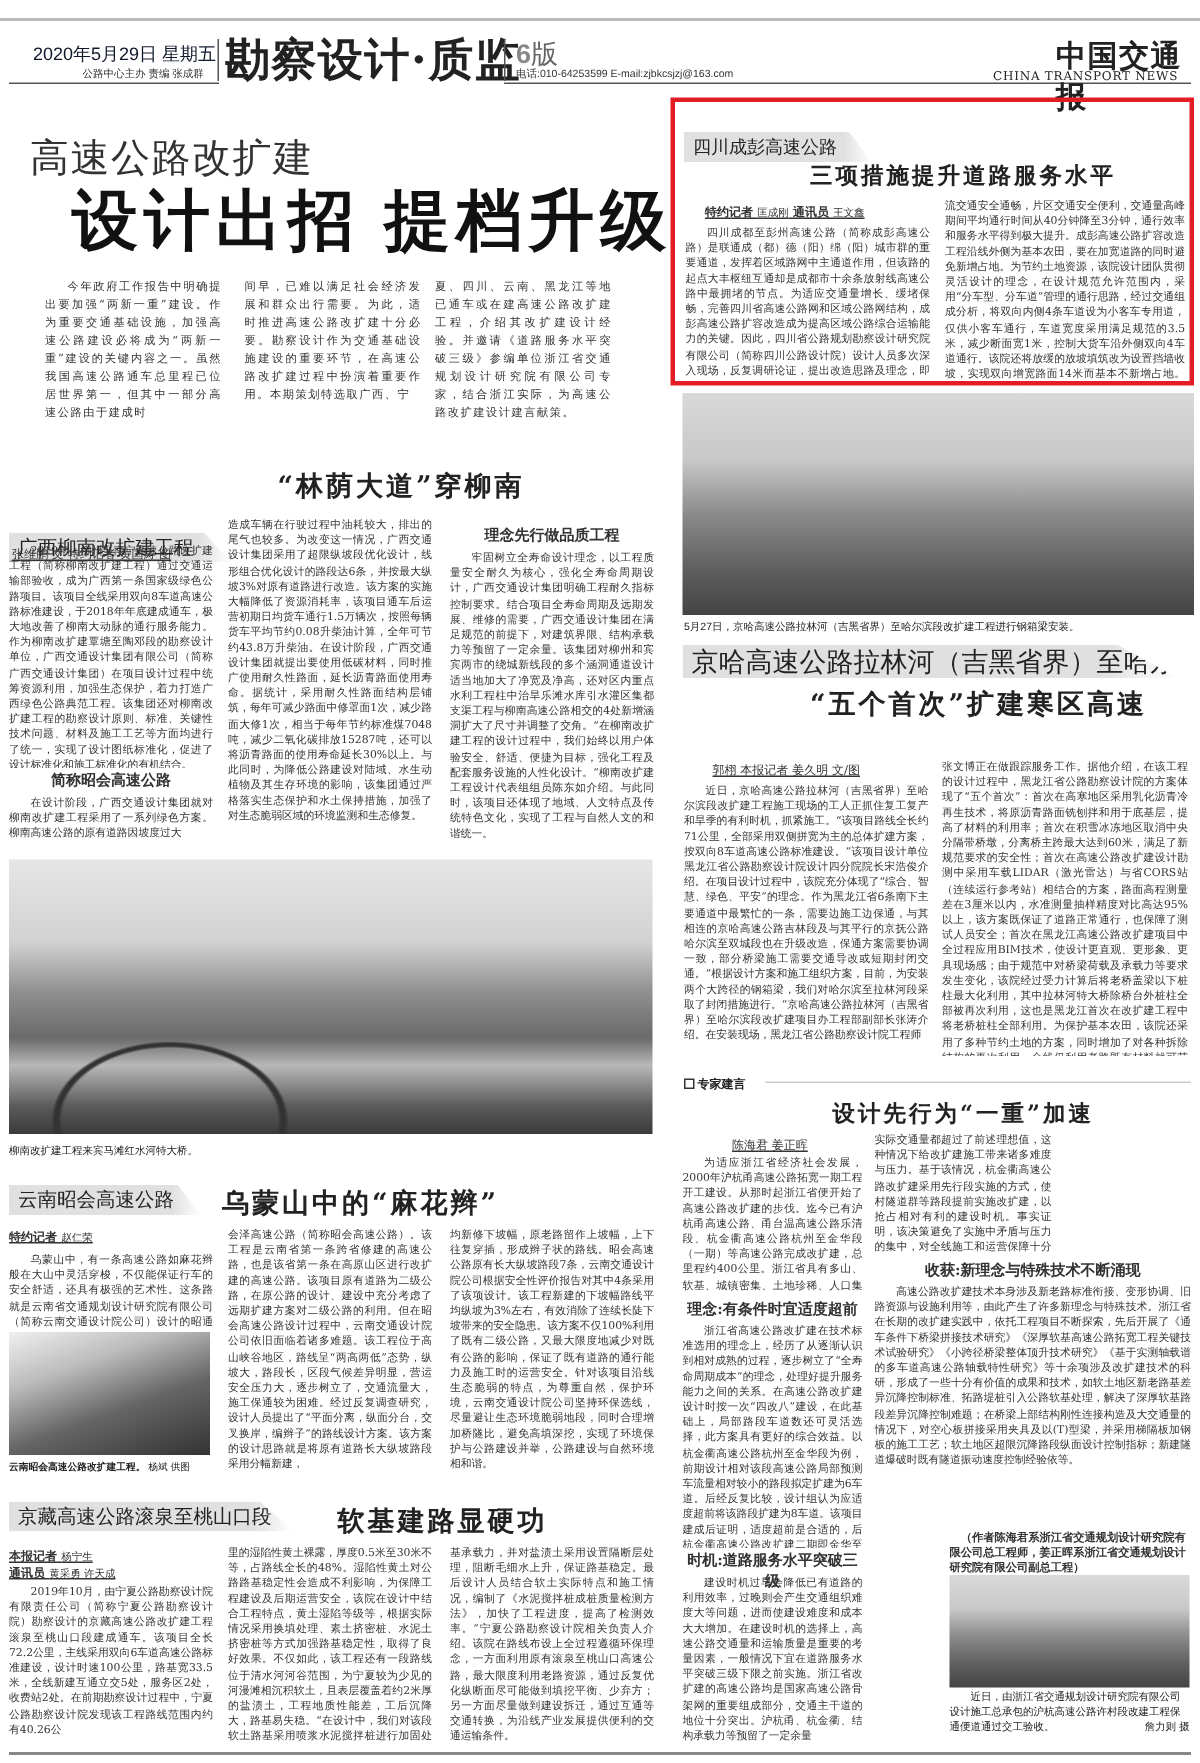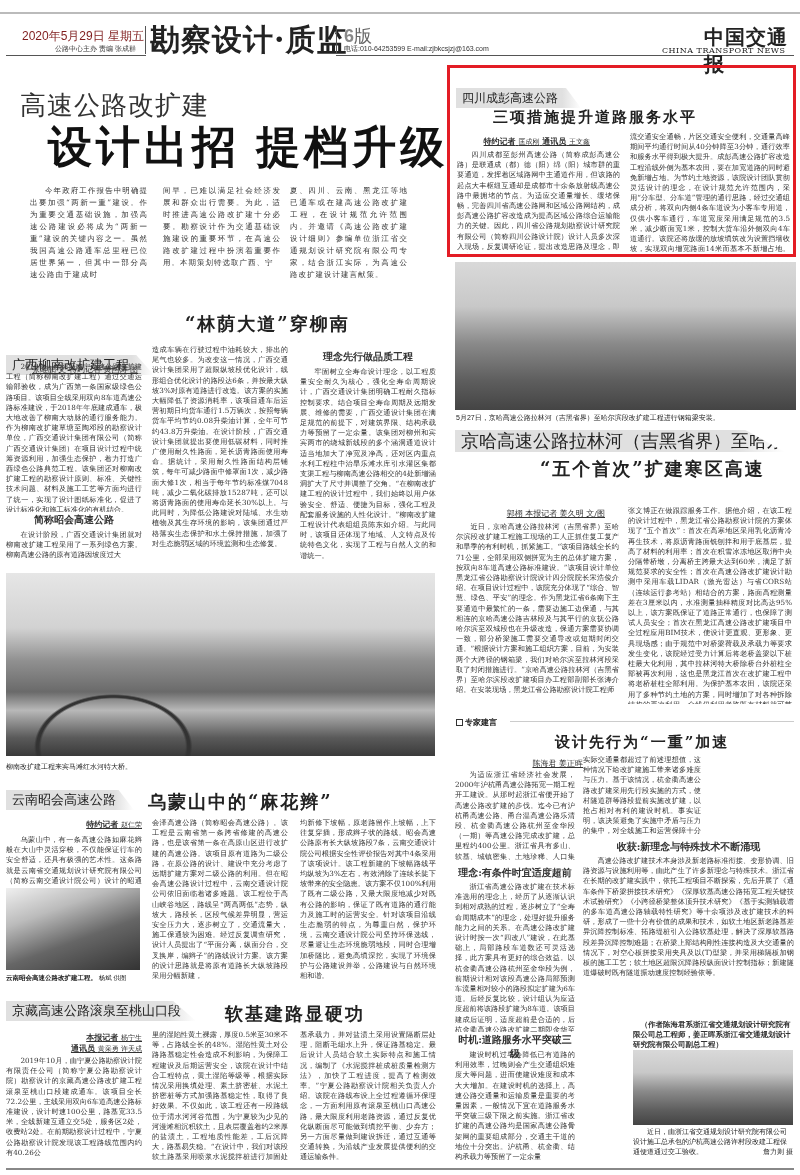--- a/index.html
+++ b/index.html
@@ -1,40 +1,40 @@
 <!DOCTYPE html>
 <html><head>
 <meta charset="utf-8">
 <style>
   * { box-sizing: border-box; margin: 0; padding: 0; }
   html, body { width: 800px; height: 1175px; background: #fff; overflow: hidden; }
   body { font-family: "DejaVu Serif", "Liberation Serif", serif; color: #222; position: relative; }
   .abs { position: absolute; }
   .topline { left: 0; top: 12px; width: 800px; height: 2px; background: #bbb; }
-  .mast-date { left: 22px; top: 28px; font-family: "Liberation Sans", sans-serif; font-size: 12px; color: #7f1d1d; }
+  .mast-date { left: 22px; top: 28px; font-family: "Liberation Sans", sans-serif; font-size: 12px; color: #0f172a; }
   .mast-sub { left: 55px; top: 44px; font-family: "Liberation Sans", sans-serif; font-size: 7px; color: #333; }
   .mast-rule-l { left: 6px; top: 55px; width: 140px; height: 1px; background: #555; }
   .mast-sep { width: 1px; height: 28px; background: #555; top: 26px; }
   .mast-title { left: 150px; top: 20px; font-size: 30px; font-weight: bold; letter-spacing: 1px; color: #222; }
   .mast-page { left: 344px; top: 24px; font-family: "Liberation Sans", sans-serif; font-size: 18px; color: #666; }
   .mast-page b { color: #888; font-weight: bold; }
   .mast-contact { left: 344px; top: 44px; font-family: "Liberation Sans", sans-serif; font-size: 7px; color: #333; }
   .mast-rule-r { left: 336px; top: 55px; width: 458px; height: 1px; background: #555; }
   .paper-name { left: 704px; top: 24px; font-size: 20px; font-weight: bold; letter-spacing: 1px; color: #222; }
   .paper-en { left: 662px; top: 46px; font-size: 8px; color: #222; letter-spacing: 0.5px; }
 
   .kicker { left: 20px; top: 88px; font-family: "Liberation Sans", sans-serif; font-size: 26px; color: #333; letter-spacing: 1px; }
   .headline { left: 48px; top: 118px; font-family: "Liberation Sans", sans-serif; font-size: 44px; font-weight: bold; color: #111; letter-spacing: 4px; }
 
   .col { font-size: 7.2px; line-height: 10.2px; color: #333; text-align: justify; text-indent: 2em; overflow: hidden; }
 
   .redbox { left: 447px; top: 65px; width: 349px; height: 192px; border: 3px solid #e31d25; }
   .section-tag { height: 20px; background: linear-gradient(90deg, #e0e0e0 0%, #e0e0e0 85%, transparent 100%); font-family: "Liberation Sans", sans-serif; color: #222; padding-left: 6px; line-height: 20px; clip-path: polygon(0 0, 88% 0, 100% 100%, 0 100%); }
   .sub-head { font-size: 18px; color: #222; letter-spacing: 2px; font-weight: bold; }
-  .byline { font-size: 8px; font-weight: bold; color: #333; text-decoration: underline; text-align: right; }
+  .byline { font-size: 8px; font-weight: bold; color: #333; text-decoration: underline; text-align: left; }
   .byline span { font-weight: normal; font-size: 7px; }
   .midhead { font-size: 10px; font-weight: bold; color: #333; text-align: center; }
 
   .photo { background: linear-gradient(180deg, #d9d9d9 0%, #c8c8c8 30%, #8a8a8a 55%, #5e5e5e 80%, #444 100%); }
   .photo-bridge { background:
       radial-gradient(ellipse 120px 80px at 25% 95%, transparent 60%, #333 62%, #333 64%, transparent 66%),
       linear-gradient(180deg, #e6e6e6 0%, #d2d2d2 30%, #909090 48%, #6a6a6a 65%, #b8b8b8 75%, #5a5a5a 90%, #3a3a3a 100%); }
   .caption { font-family: "Liberation Sans", sans-serif; font-size: 7px; color: #222; }
   .bottom-rule { left: 6px; top: 1168px; width: 788px; height: 2px; background: #888; }
   .hline { height: 1px; background: #ccc; }
@@ -52,25 +52,25 @@
 <div class="abs mast-page"><b>6</b><span>版</span></div>
 <div class="abs mast-contact">电话:010-64253599  E-mail:zjbkcsjzj@163.com</div>
 <div class="abs mast-rule-r"></div>
 <div class="abs paper-name">中国交通报</div>
 <div class="abs paper-en">CHINA TRANSPORT NEWS</div>
 
 <div class="abs kicker">高速公路改扩建</div>
 <div class="abs headline">设计出招  提档升级</div>
 <div class="abs col" style="left:30px;top:185px;width:118px;height:98px;font-size:7.5px;line-height:12px;letter-spacing:1px">今年政府工作报告中明确提出要加强“两新一重”建设。作为重要交通基础设施，加强高速公路建设必将成为“两新一重”建设的关键内容之一。虽然我国高速公路通车总里程已位居世界第一，但其中一部分高速公路由于建成时</div>
 <div class="abs col" style="left:163px;top:185px;width:118px;height:98px;font-size:7.5px;line-height:12px;letter-spacing:1px;text-indent:0">间早，已难以满足社会经济发展和群众出行需要。为此，适时推进高速公路改扩建十分必要。勘察设计作为交通基础设施建设的重要环节，在高速公路改扩建过程中扮演着重要作用。本期策划特选取广西、宁</div>
-<div class="abs col" style="left:290px;top:185px;width:118px;height:98px;font-size:7.5px;line-height:12px;letter-spacing:1px;text-indent:0">夏、四川、云南、黑龙江等地已通车或在建高速公路改扩建工程，在设计规范允许范围内。并邀请《高速公路改扩建设计细则》参编单位浙江省交通规划设计研究院有限公司专家，结合浙江实际，为高速公路改扩建设计建言献策。</div>
+<div class="abs col" style="left:290px;top:185px;width:118px;height:98px;font-size:7.5px;line-height:12px;letter-spacing:1px;text-indent:0">夏、四川、云南、黑龙江等地已通车或在建高速公路改扩建工程，介绍其改扩建设计经验。并邀请《道路服务水平突破三级》参编单位浙江省交通规划设计研究院有限公司专家，结合浙江实际，为高速公路改扩建设计建言献策。</div>
 
 <div class="abs redbox"></div>
 <div class="abs section-tag" style="left:456px;top:88px;width:125px;font-size:12px;">四川成彭高速公路</div>
-<div class="abs sub-head" style="left:493px;top:108px;font-size:15px">三项措施提升道路服务水平</div>
+<div class="abs sub-head" style="left:540px;top:108px;font-size:15px">三项措施提升道路服务水平</div>
 <div class="abs byline" style="left:470px;top:136px;width:120px"><span style="font-weight:bold;font-size:8px">特约记者</span> <span>匡成刚</span> <span style="font-weight:bold;font-size:8px">通讯员</span> <span>王文鑫</span></div>
 <div class="abs col" style="left:457px;top:150px;width:163px;height:103px">四川成都至彭州高速公路（简称成彭高速公路）是联通成（都）德（阳）绵（阳）城市群的重要通道，发挥着区域路网中主通道作用，但该路的起点大丰枢纽互通却是成都市十余条放射线高速公路中最拥堵的节点。为适应交通量增长、缓堵保畅，完善四川省高速公路网和区域公路网结构，成彭高速公路扩容改造成为提高区域公路综合运输能力的关键。因此，四川省公路规划勘察设计研究院有限公司（简称四川公路设计院）设计人员多次深入现场，反复调研论证，提出改造思路及理念，即摒弃大而全的交通组织形式，采取高速公路与快速路系统彻底分离、解决主流交通、优化收费体系三项措施。扩容后，大丰枢纽互通实现主流交通安全快捷，次</div>
 <div class="abs col" style="left:630px;top:132px;width:160px;height:122px;text-indent:0">流交通安全通畅，片区交通安全便利，交通量高峰期间平均通行时间从40分钟降至3分钟，通行效率和服务水平得到极大提升。成彭高速公路扩容改造工程沿线外侧为基本农田，要在加宽道路的同时避免新增占地。为节约土地资源，该院设计团队贯彻灵活设计的理念，在设计规范允许范围内，采用“分车型、分车道”管理的通行思路，经过交通组成分析，将双向内侧4条车道设为小客车专用道，仅供小客车通行，车道宽度采用满足规范的3.5米，减少断面宽1米，控制大货车沿外侧双向4车道通行。该院还将放缓的放坡填筑改为设置挡墙收坡，实现双向增宽路面14米而基本不新增占地。经测算，大丰枢纽互通以外的16公里路段在应用该方案后减少占地379亩，在基本不新增占地的同时实现了4车道改8车道的建设目标。</div>
 
 <div class="abs section-tag" style="left:6px;top:313px;width:148px;font-size:13px;margin-top:42px;">广西柳南改扩建工程</div>
 <div class="abs sub-head" style="left:185px;top:312px">“林荫大道”穿柳南</div>
 <div class="abs byline" style="left:8px;top:364px;width:130px;font-weight:normal">张维鹏 文  特约记者 黄国涛 图</div>
 <div class="abs col" style="left:6px;top:362px;width:136px;height:150px">2019年，柳州至南宁高速公路改扩建工程（简称柳南改扩建工程）通过交通运输部验收，成为广西第一条国家级绿色公路项目。该项目全线采用双向8车道高速公路标准建设，于2018年年底建成通车，极大地改善了柳南大动脉的通行服务能力。作为柳南改扩建覃塘至陶邓段的勘察设计单位，广西交通设计集团有限公司（简称广西交通设计集团）在项目设计过程中统筹资源利用，加强生态保护，着力打造广西绿色公路典范工程。该集团还对柳南改扩建工程的勘察设计原则、标准、关键性技术问题、材料及施工工艺等方面均进行了统一，实现了设计图纸标准化，促进了设计标准化和施工标准化的有机结合。</div>
 <div class="abs midhead" style="left:6px;top:513px;width:136px">简称昭会高速公路</div>
 <div class="abs col" style="left:6px;top:530px;width:136px;height:32px">在设计阶段，广西交通设计集团就对柳南改扩建工程采用了一系列绿色方案。柳南高速公路的原有道路因坡度过大</div>

